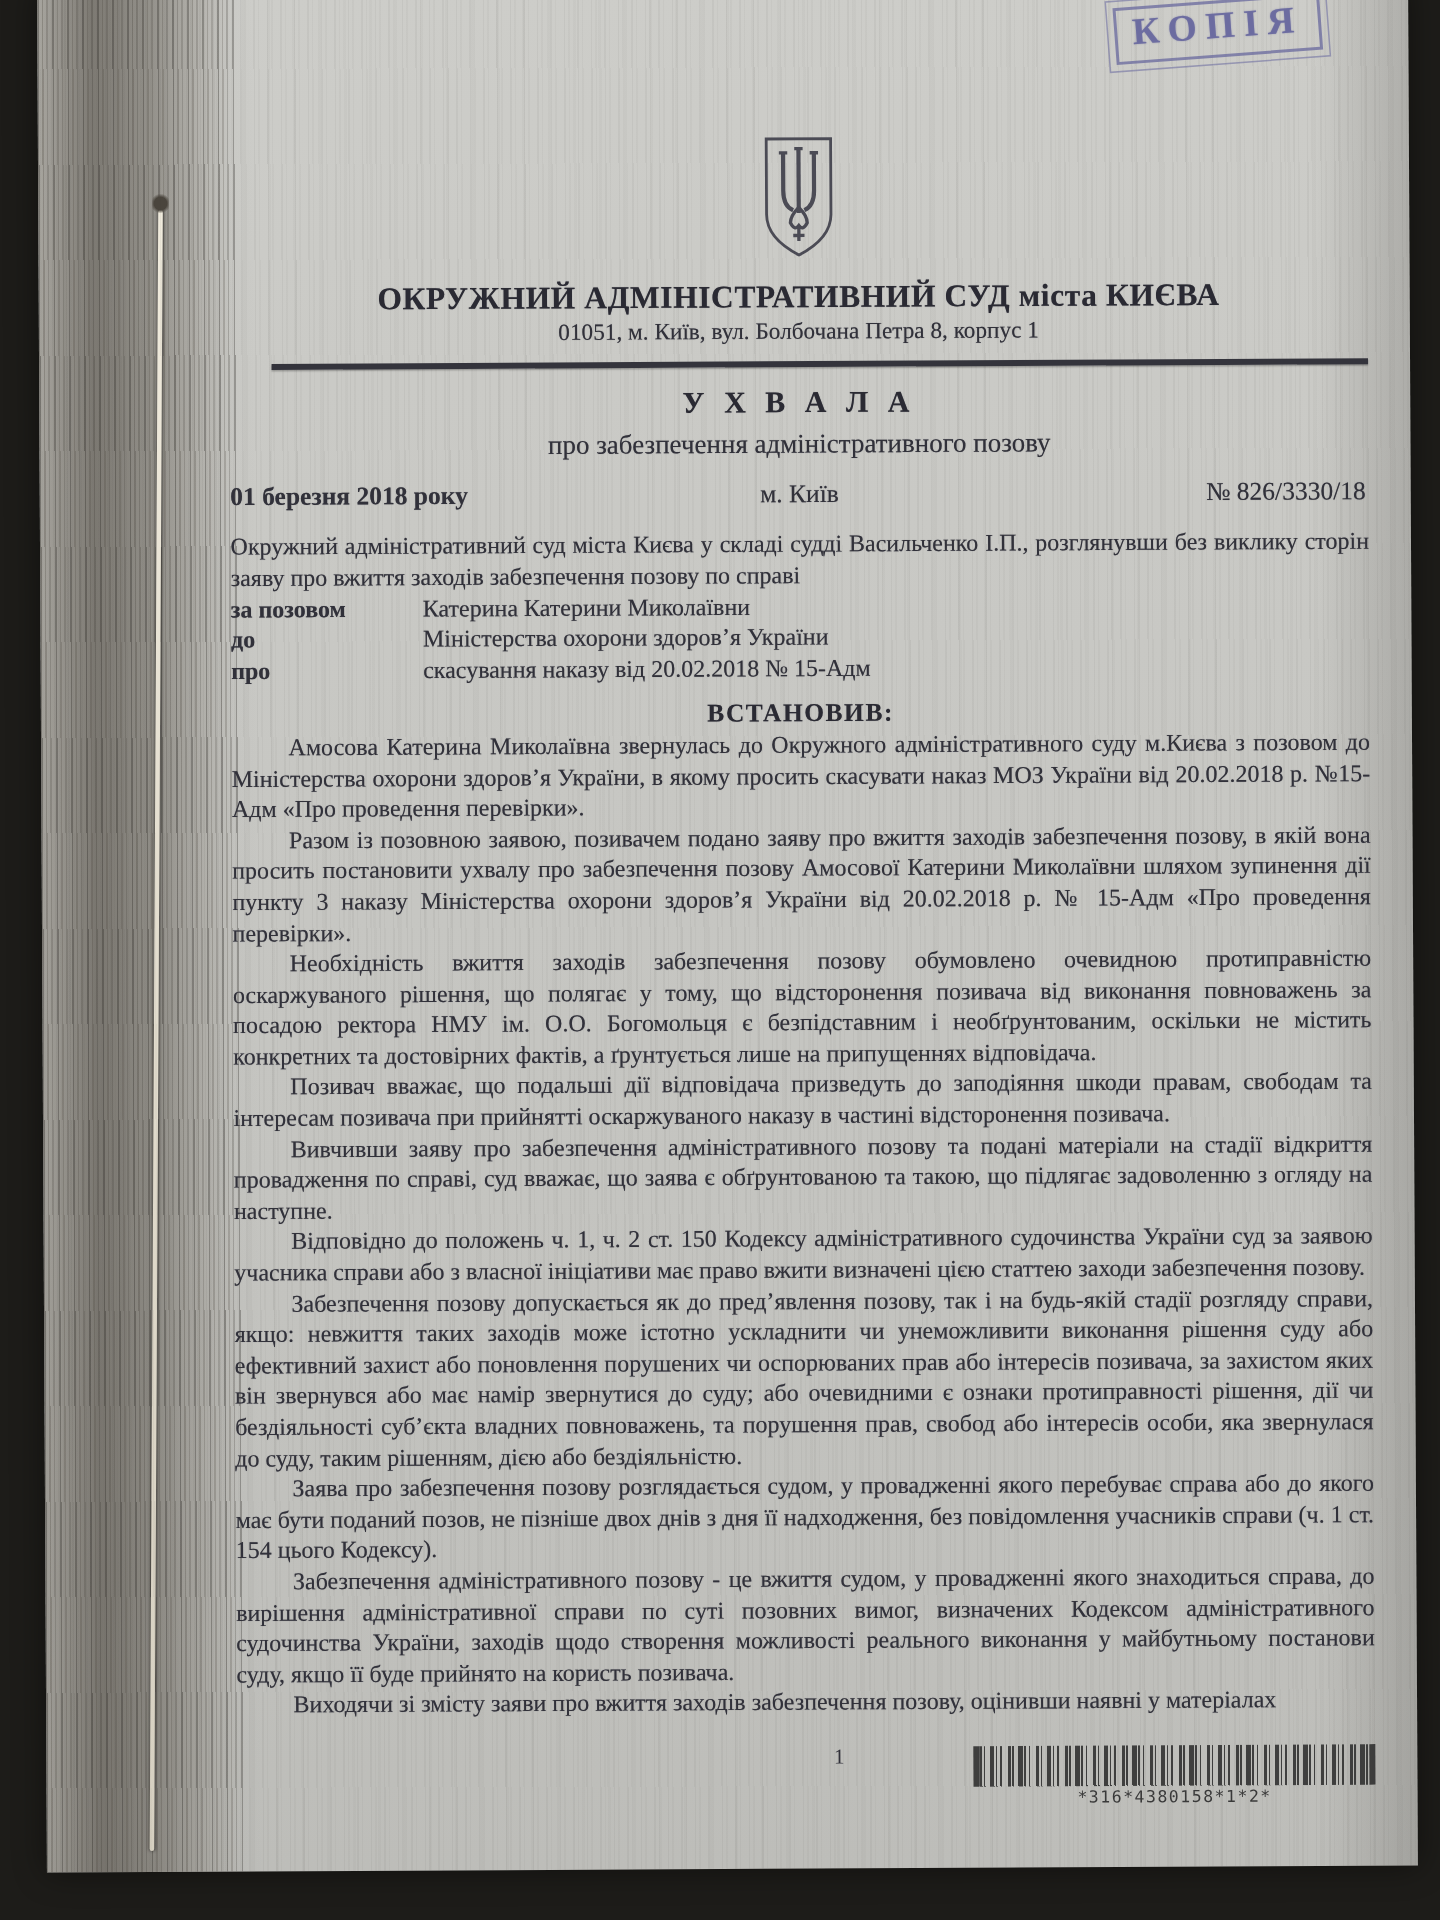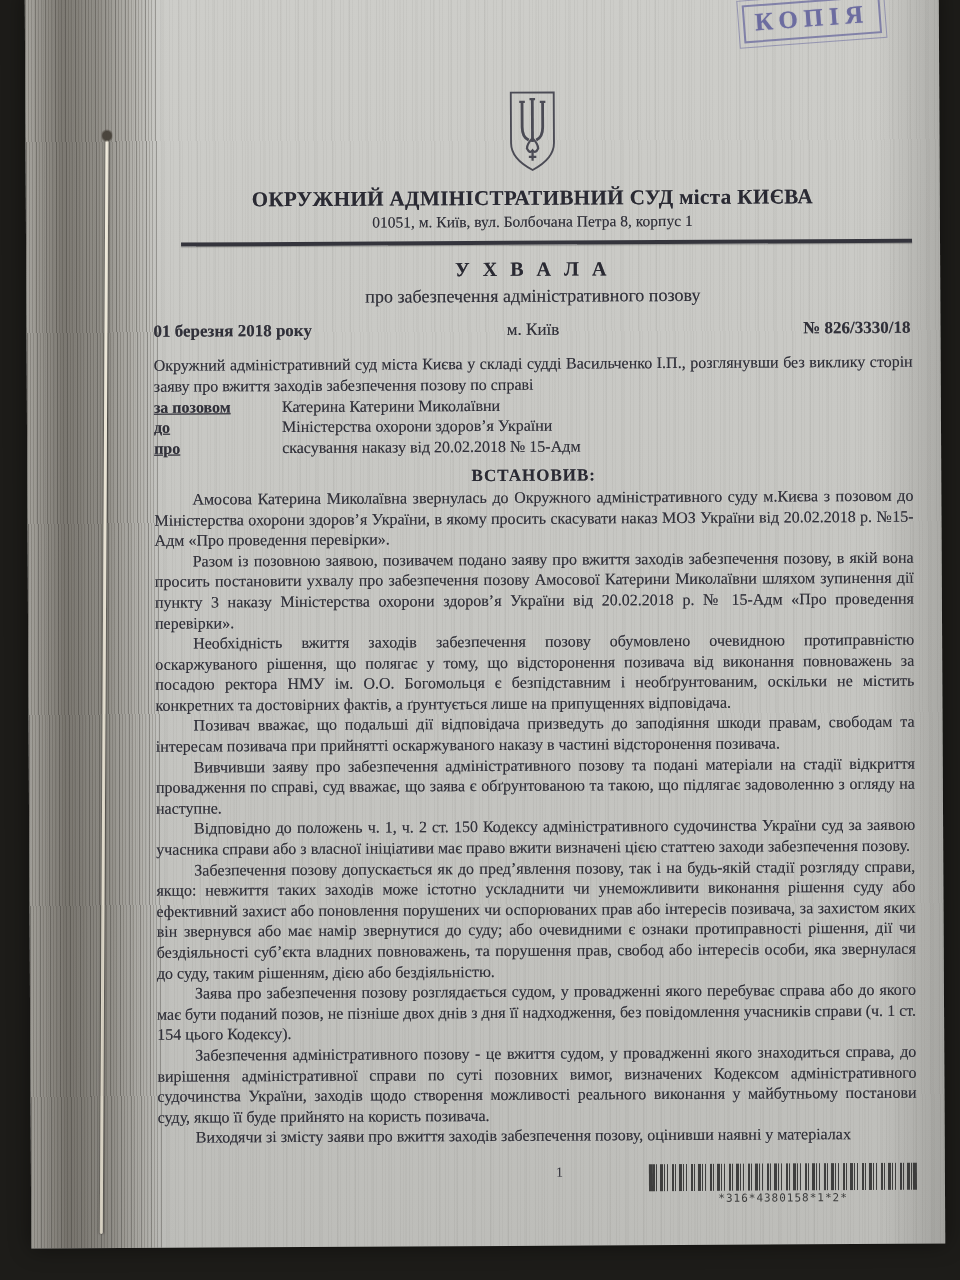--- a/index.html
+++ b/index.html
@@ -78,24 +78,24 @@
     margin:9px 0 0 28px;box-shadow:0 1px 1px rgba(0,0,0,0.25);
   }
   .doc-title{
     margin:14px 0 0 0;text-align:center;
     font-size:20px;font-weight:bold;letter-spacing:4px;color:#2a2a33;
   }
   .doc-subtitle{text-align:center;font-size:18px;margin-top:6px;}
   .meta-row{position:relative;margin-top:14px;font-size:17px;height:22px;}
   .meta-date{font-weight:bold;}
   .meta-city{position:absolute;left:0;right:0;text-align:center;}
-  .meta-number{position:absolute;right:2px;top:0;font-weight:bold;}
+  .meta-number{position:absolute;right:2px;top:0;font-weight:normal;}
   .intro{margin:12px 0 0 0;text-align:justify;}
   .party-row{display:flex;margin:0;}
-  .party-label{font-weight:bold;width:128px;flex:0 0 128px;text-decoration:underline;}
+  .party-label{font-weight:bold;width:128px;flex:0 0 128px;}
   .section-heading{
     margin:9px 0 1px 0;text-align:center;
     font-size:17px;font-weight:bold;letter-spacing:1px;color:#2a2a33;
   }
   .content p.para{margin:0;text-indent:38px;text-align:justify;}
   
   .footer{
     position:absolute;left:127px;right:28px;bottom:40px;
     display:flex;align-items:flex-start;
   }

